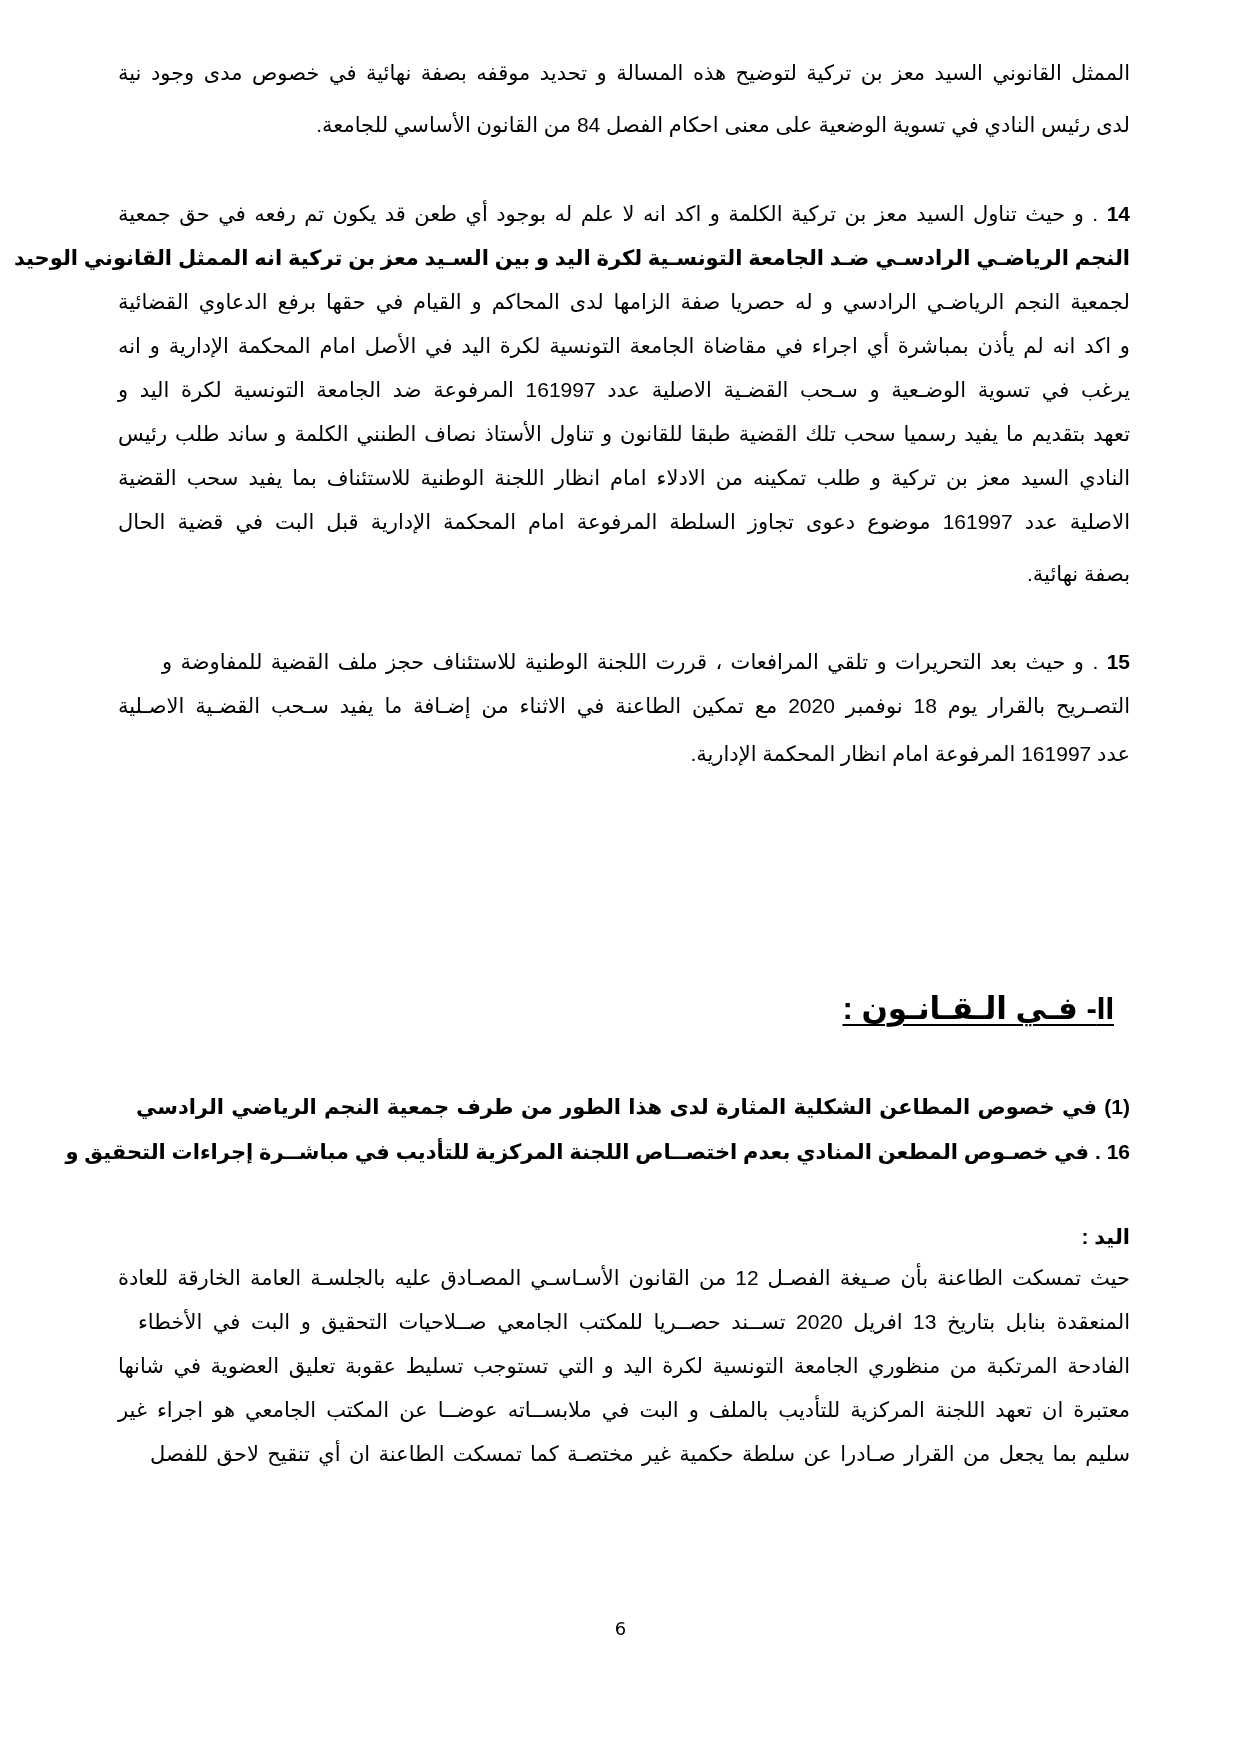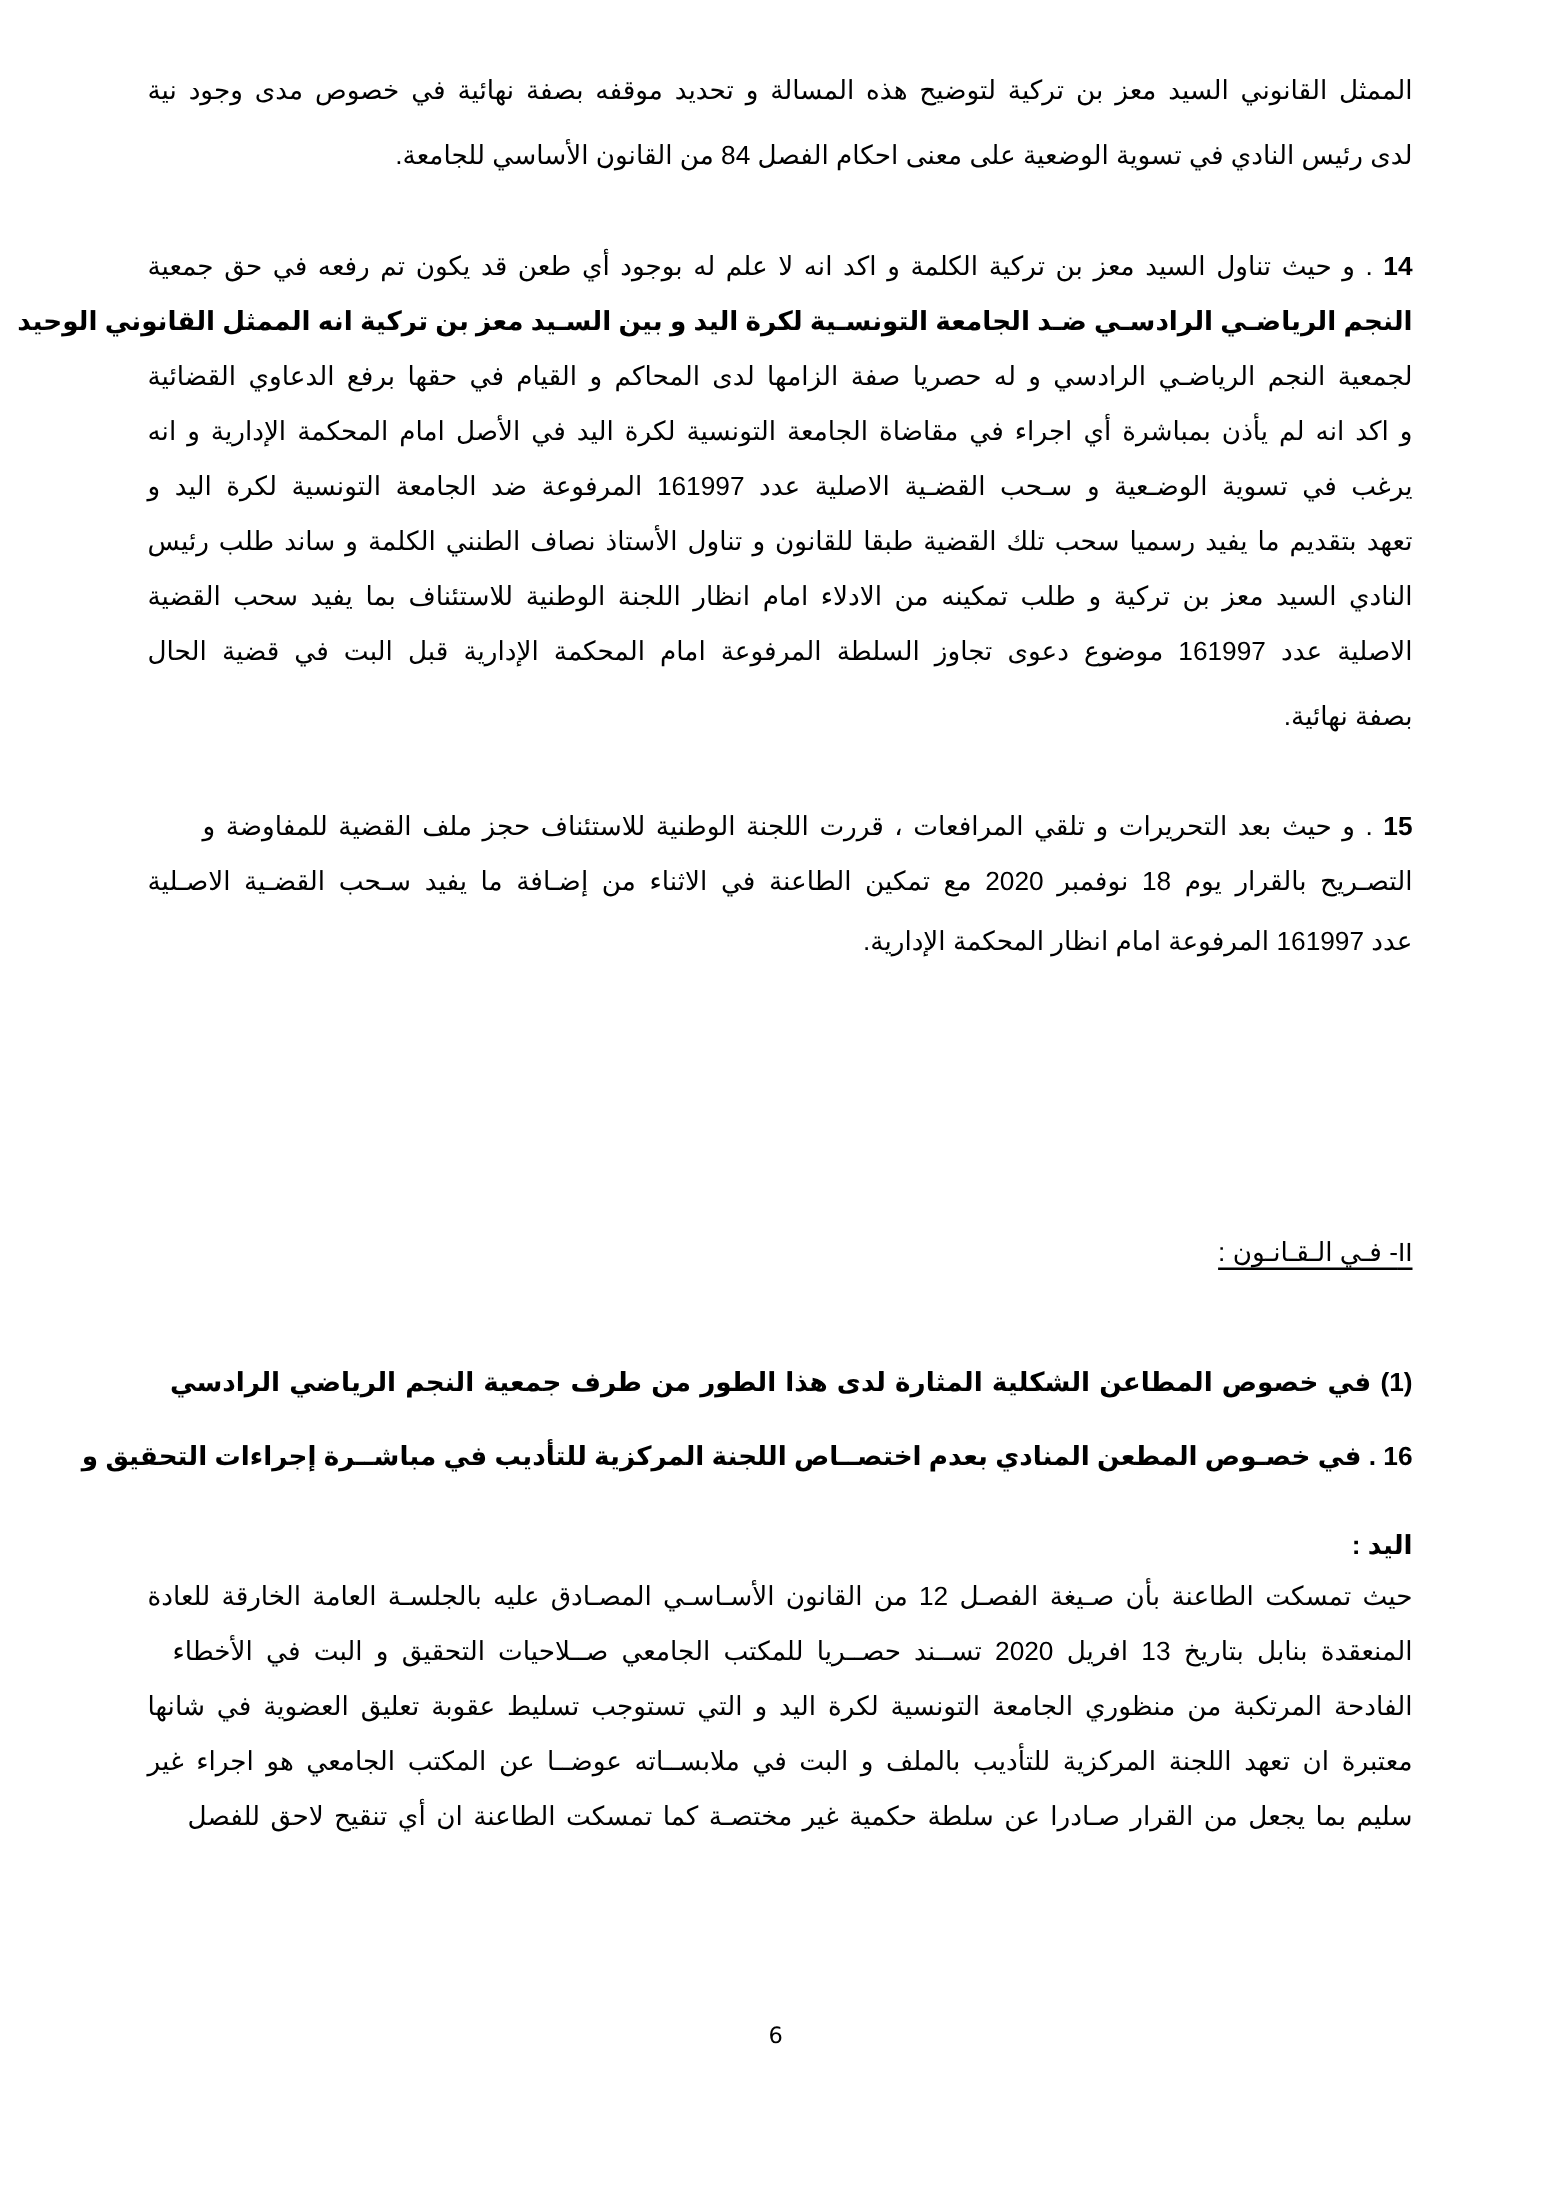--- a/index.html
+++ b/index.html
@@ -38,23 +38,23 @@
       text-align-last: right;
     }
     .bold {
       font-weight: bold;
     }
     .num {
       font-weight: bold;
     }
     .heading-ii {
       position: absolute;
-      right: 0;
-      font-size: 21px;
-      font-weight: normal;
+      right: 16px;
+      font-size: 31px;
+      font-weight: bold;
       text-decoration: underline;
       text-decoration-thickness: 2px;
       text-underline-offset: 5px;
       direction: rtl;
       white-space: nowrap;
     }
     .page-number {
       position: absolute;
       left: 0;
       width: 1241px;
@@ -83,21 +83,21 @@
   <div class="line last" style="top:559px;">بصفة نهائية.</div>
 
   <div class="line" style="top:647px;margin-left:44px;"><span class="num">15</span> <span>. و حيث بعد التحريرات و تلقي المرافعات ، قررت اللجنة الوطنية للاستئناف حجز ملف القضية للمفاوضة و</span></div>
   <div class="line" style="top:691px;">التصـريح بالقرار يوم 18 نوفمبر 2020 مع تمكين الطاعنة في الاثناء من إضـافة ما يفيد سـحب القضـية الاصـلية</div>
   <div class="line last" style="top:739px;">عدد 161997 المرفوعة امام انظار المحكمة الإدارية.</div>
 
   <div class="heading-ii" style="top:990px;">II- فـي الـقـانـون :</div>
 
   <div class="line bold" style="top:1092px; left:18px;">(1)  في خصوص المطاعن الشكلية المثارة لدى هذا الطور من طرف جمعية النجم الرياضي الرادسي</div>
 
-  <div class="line bold" style="top:1137px;margin-top:14px;"><span>16</span> <span>. في خصـوص المطعن المنادي بعدم اختصــاص اللجنة المركزية للتأديب في مباشــرة إجراءات التحقيق و</span></div>
+  <div class="line bold" style="top:1137px;"><span>16</span> <span>. في خصـوص المطعن المنادي بعدم اختصــاص اللجنة المركزية للتأديب في مباشــرة إجراءات التحقيق و</span></div>
   <div class="line bold last" style="top:1222px;">اليد :</div>
 
   <div class="line" style="top:1263px;">حيث تمسكت الطاعنة بأن صـيغة الفصـل 12 من القانون الأسـاسـي المصـادق عليه بالجلسـة العامة الخارقة للعادة</div>
   <div class="line" style="top:1307px;margin-left:20px;">المنعقدة بنابل بتاريخ 13 افريل 2020 تســند حصــريا للمكتب الجامعي صــلاحيات التحقيق و البت في الأخطاء</div>
   <div class="line" style="top:1351px;">الفادحة المرتكبة من منظوري الجامعة التونسية لكرة اليد و التي تستوجب تسليط عقوبة تعليق العضوية في شانها</div>
   <div class="line" style="top:1395px;">معتبرة ان تعهد اللجنة المركزية للتأديب بالملف و البت في ملابســاته عوضــا عن المكتب الجامعي هو اجراء غير</div>
   <div class="line" style="top:1439px;margin-left:32px;">سليم بما يجعل من القرار صـادرا عن سلطة حكمية غير مختصـة كما تمسكت الطاعنة ان أي تنقيح لاحق للفصل</div>
 
 </div>
 

